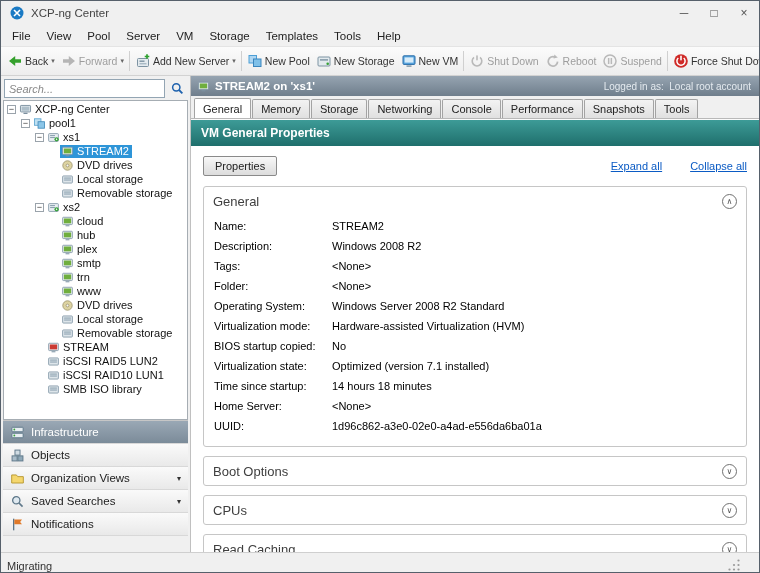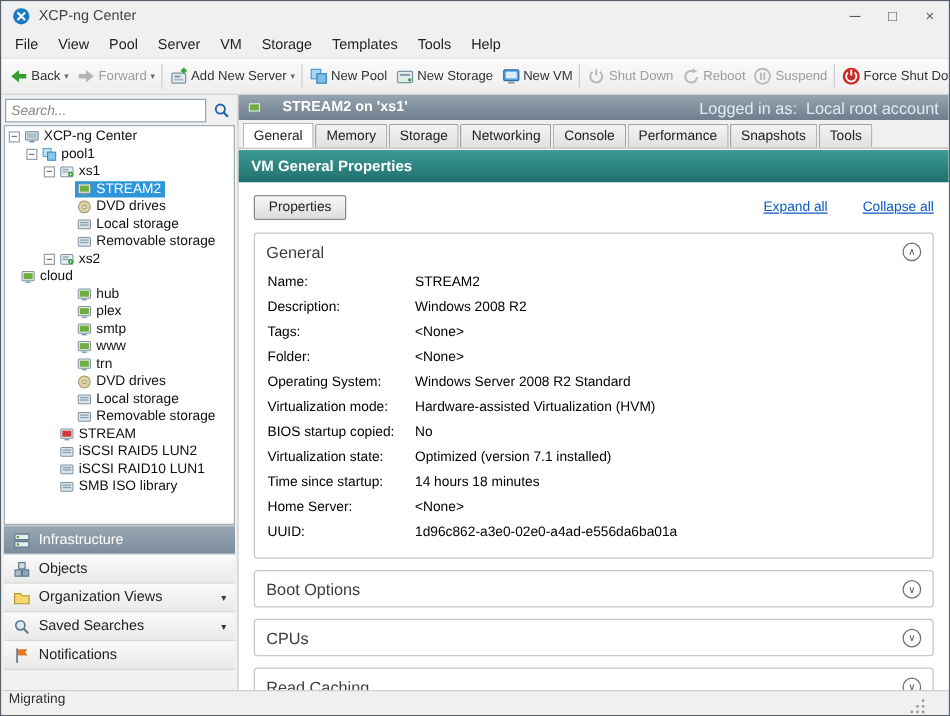--- a/index.html
+++ b/index.html
@@ -42,23 +42,23 @@
   .node { display:flex; align-items:center; gap:3px; padding:0 3px 0 1px; }
   .tree-row.selected .node { background:#2e95d8; color:#fff; }
 
   .nav-stack { flex:none; border-top:1px solid #c6c6c6; }
   .nav-item { height:23px; display:flex; align-items:center; gap:6px; padding:0 7px; font-size:11.5px; color:#222; background:linear-gradient(#fafafa,#e9e9e9); border-bottom:1px solid #d8d8d8; cursor:default; }
   .nav-item.selected { background:linear-gradient(#9aa8b5,#7b8b99); color:#fff; }
   .nav-caret { margin-left:auto; font-size:8px; color:#333; }
   .left-filler { height:14px; flex:none; }
 
   .right { flex:1; min-width:0; display:flex; flex-direction:column; background:#f0f0f0; }
-  .vm-header { height:20px; flex:none; display:flex; align-items:center; gap:16px; padding:0 8px 0 6px; background:linear-gradient(#96a4b1,#6f7e8c); }
+  .vm-header { height:20px; flex:none; display:flex; align-items:center; gap:5px; padding:0 8px 0 6px; background:linear-gradient(#96a4b1,#6f7e8c); }
   .vm-title { color:#fff; font-weight:bold; font-size:11.5px; }
-  .logged { margin-left:auto; color:#e4eaef; font-size:13px; white-space:pre; }
+  .logged { margin-left:auto; color:#e4eaef; font-size:10px; white-space:pre; }
 
   .tabs { height:22px; flex:none; display:flex; align-items:flex-end; gap:1px; padding:2px 3px 0; background:#f0f0f0; }
   .tab { font-size:11px; color:#222; padding:3px 8px; background:linear-gradient(#f3f3f3,#e0e0e0); border:1px solid #a3a3a3; border-bottom:none; border-radius:2px 2px 0 0; cursor:default; }
   .tab.active { background:#fff; padding-top:4px; position:relative; z-index:2; }
   .tab-underlay { height:2px; flex:none; background:#fafafa; border-top:1px solid #b8b8b8; }
 
   .banner { height:26px; flex:none; display:flex; align-items:center; padding:0 10px; background:linear-gradient(#3d9b97,#1f6f6c); color:#fff; font-weight:bold; font-size:12px; }
 
   .content { flex:1; min-height:0; background:#fff; padding:8px 12px; overflow:hidden; }
   .props-row { display:flex; align-items:center; margin:2px 0 10px; }
@@ -69,21 +69,21 @@
   .section { border:1px solid #c6c6c6; border-radius:3px; margin-bottom:9px; background:#fff; }
   .section-header { height:28px; display:flex; align-items:center; padding:0 9px; cursor:default; }
   .section-title { font-size:13px; color:#3e3e3e; }
   .chev { margin-left:auto; width:15px; height:15px; border:1px solid #707070; border-radius:50%; display:flex; align-items:center; justify-content:center; font-size:8px; color:#555; background:#fff; }
 
   .prop-grid { padding:1px 10px 10px; }
   .prop-row { display:flex; align-items:center; height:20px; font-size:11px; color:#000; }
   .prop-label { width:118px; flex:none; }
   .prop-value { white-space:nowrap; }
 
-  .statusbar { height:20px; flex:none; display:flex; align-items:flex-start; padding:0 18px 0 6px; background:#f0f0f0; border-top:1px solid #cfcfcf; font-size:11px; color:#333; }
+  .statusbar { height:20px; flex:none; display:flex; align-items:flex-end; padding:0 18px 0 6px; background:#f0f0f0; border-top:1px solid #cfcfcf; font-size:11px; color:#333; }
   .grip { margin-left:auto; width:13px; height:13px; display:inline-flex; align-self:flex-end; }
   .grip svg { width:100%; height:100%; }
 </style>
 </head>
 <body>
 
 <div class="window">
 
   <div class="titlebar">
     <span class="icon16" id="app-icon">
@@ -329,21 +329,21 @@
                   <rect x="2" y="3.2" width="12" height="9.6" rx="1" fill="#e8eef2" stroke="#7d93a2"></rect>
                   <rect x="3.8" y="5" width="6" height="1.3" fill="#8aa0ae"></rect>
                   <rect x="3.8" y="7.4" width="6" height="1.3" fill="#8aa0ae"></rect>
                   <circle cx="11.8" cy="10.2" r="2.6" fill="#39a23c"></circle>
                   <path d="M11 9v2.5l2-1.25z" fill="#fff"></path>
                 </svg>
               </span>
               <span class="tree-label">xs2</span>
             </span>
           </div>
-          <div class="tree-row" style="">
+          <div class="tree-row" style="padding-left:45px">
             <span class="exp-sp"></span>
             <span class="node">
               <span class="icon13">
                 <svg viewBox="0 0 16 16">
                   <rect x="2" y="2.8" width="12" height="9" rx="1" fill="#e8eef2" stroke="#7d93a2"></rect>
                   <rect x="3.5" y="4.3" width="9" height="6" fill="#6fae3e"></rect>
                   <rect x="5.6" y="12.6" width="4.8" height="1.3" fill="#7d93a2"></rect>
                 </svg>
               </span>
               <span class="tree-label">cloud</span>
@@ -391,34 +391,34 @@
           <div class="tree-row" style="padding-left:45px">
             <span class="exp-sp"></span>
             <span class="node">
               <span class="icon13">
                 <svg viewBox="0 0 16 16">
                   <rect x="2" y="2.8" width="12" height="9" rx="1" fill="#e8eef2" stroke="#7d93a2"></rect>
                   <rect x="3.5" y="4.3" width="9" height="6" fill="#6fae3e"></rect>
                   <rect x="5.6" y="12.6" width="4.8" height="1.3" fill="#7d93a2"></rect>
                 </svg>
               </span>
+              <span class="tree-label">trn</span>
+            </span>
+          </div>
+          <div class="tree-row" style="padding-left:45px">
+            <span class="exp-sp"></span>
+            <span class="node">
+              <span class="icon13">
+                <svg viewBox="0 0 16 16">
+                  <rect x="2" y="2.8" width="12" height="9" rx="1" fill="#e8eef2" stroke="#7d93a2"></rect>
+                  <rect x="3.5" y="4.3" width="9" height="6" fill="#6fae3e"></rect>
+                  <rect x="5.6" y="12.6" width="4.8" height="1.3" fill="#7d93a2"></rect>
+                </svg>
+              </span>
               <span class="tree-label">www</span>
-            </span>
-          </div>
-          <div class="tree-row" style="padding-left:45px">
-            <span class="exp-sp"></span>
-            <span class="node">
-              <span class="icon13">
-                <svg viewBox="0 0 16 16">
-                  <rect x="2" y="2.8" width="12" height="9" rx="1" fill="#e8eef2" stroke="#7d93a2"></rect>
-                  <rect x="3.5" y="4.3" width="9" height="6" fill="#6fae3e"></rect>
-                  <rect x="5.6" y="12.6" width="4.8" height="1.3" fill="#7d93a2"></rect>
-                </svg>
-              </span>
-              <span class="tree-label">trn</span>
             </span>
           </div>
           <div class="tree-row" style="padding-left:45px">
             <span class="exp-sp"></span>
             <span class="node">
               <span class="icon13">
                 <svg viewBox="0 0 16 16">
                   <circle cx="8" cy="8" r="5.8" fill="#ddd3a2" stroke="#9d946c"></circle>
                   <circle cx="8" cy="8" r="1.7" fill="#f7f7f7" stroke="#9d946c"></circle>
                 </svg>

